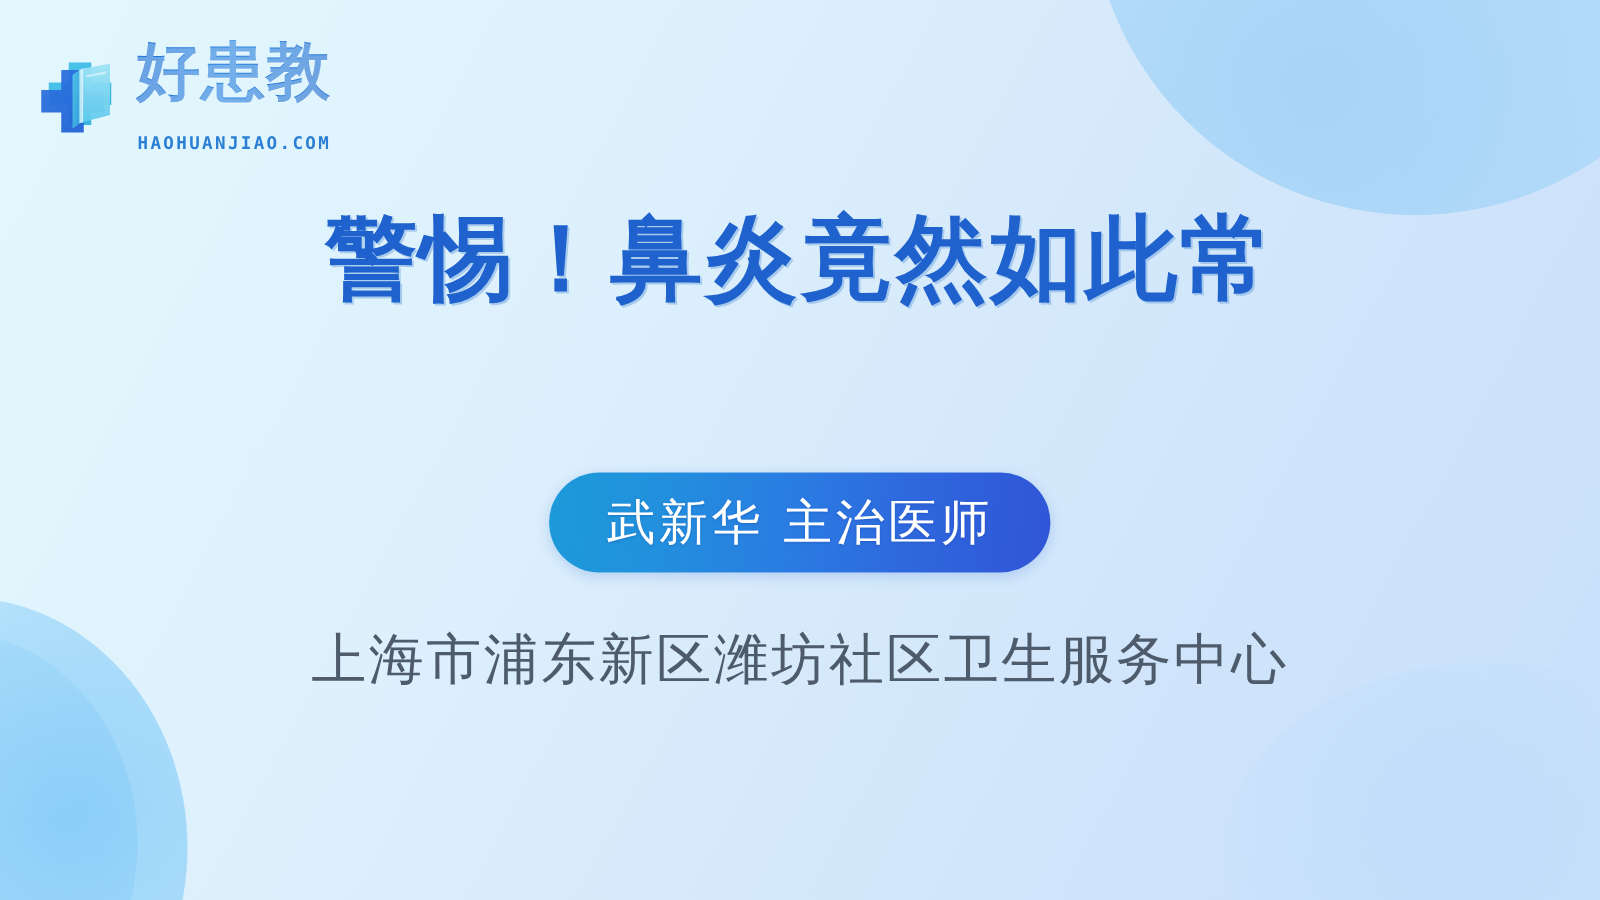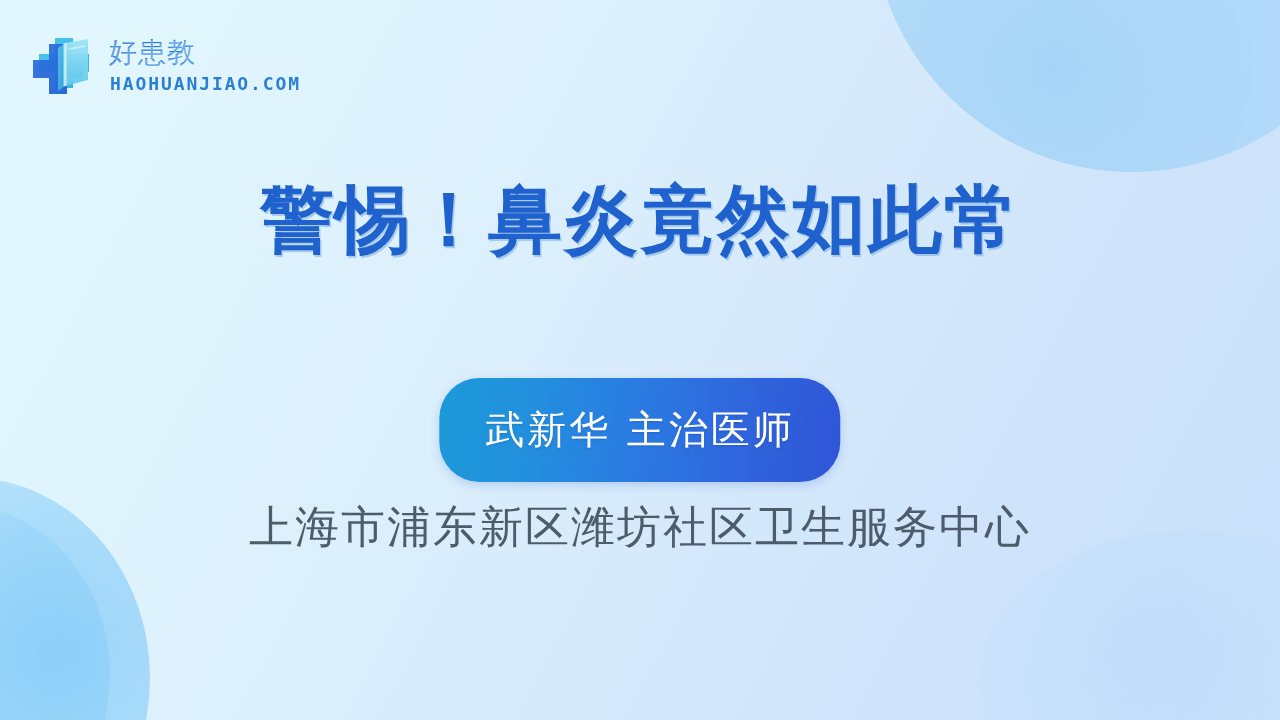--- a/index.html
+++ b/index.html
@@ -84,68 +84,67 @@
   }
   #logo-mark { width: 72px; height: 70px; display:block; }
   #logo-text-block {
     display: flex;
     flex-direction: column;
     justify-content: center;
     padding-top: 2px;
   }
   #logo-wordmark {
     font-family: "DejaVu Sans", sans-serif;
-    font-size: 28px;
-    font-weight: 400;
+    font-size: 51px;
+    font-weight: 700;
     line-height: 1;
     letter-spacing: 1px;
     color: #1b6fd2;
     background: linear-gradient(100deg, #1a6fd4 0%, #2a85e0 48%, #1f6fd0 100%);
     -webkit-background-clip: text;
     background-clip: text;
     -webkit-text-fill-color: transparent;
     text-shadow: 0 1px 0 rgba(255,255,255,0.35);
   }
   #logo-tagline {
     font-family: "DejaVu Sans Mono", monospace;
-    font-size: 18px;
+    font-size: 14px;
     font-weight: 700;
     letter-spacing: 1.9px;
     color: #2a7fd4;
-    margin-top: 6px;
+    margin-top: 24px;
     margin-left: 1px;
   }
 
   
   #headline {
     position: absolute;
     left: 0;
     right: 0;
     top: 160px;
     text-align: center;
   }
   .headline-line {
     font-family: "DejaVu Serif", "Liberation Serif", serif;
     font-size: 74px;
     font-weight: 700;
     line-height: 94px;
     color: #1f62cd;
     letter-spacing: 2px;
     white-space: nowrap;
     text-shadow: 1.5px 1.5px 0 rgba(90,150,215,0.40);
-    margin-top: 12px;
   }
 
   
   #doctor-badge {
     position: absolute;
     left: 50%;
     transform: translateX(-50%);
     top: 378px;
-    height: 104px;
+    height: 80px;
     padding: 0 46px;
     display: flex;
     align-items: center;
     justify-content: center;
     border-radius: 40px;
     background: linear-gradient(96deg,
         #1c9ad9 0%,
         #2290dd 22%,
         #2a7ce2 48%,
         #2f66dd 74%,

